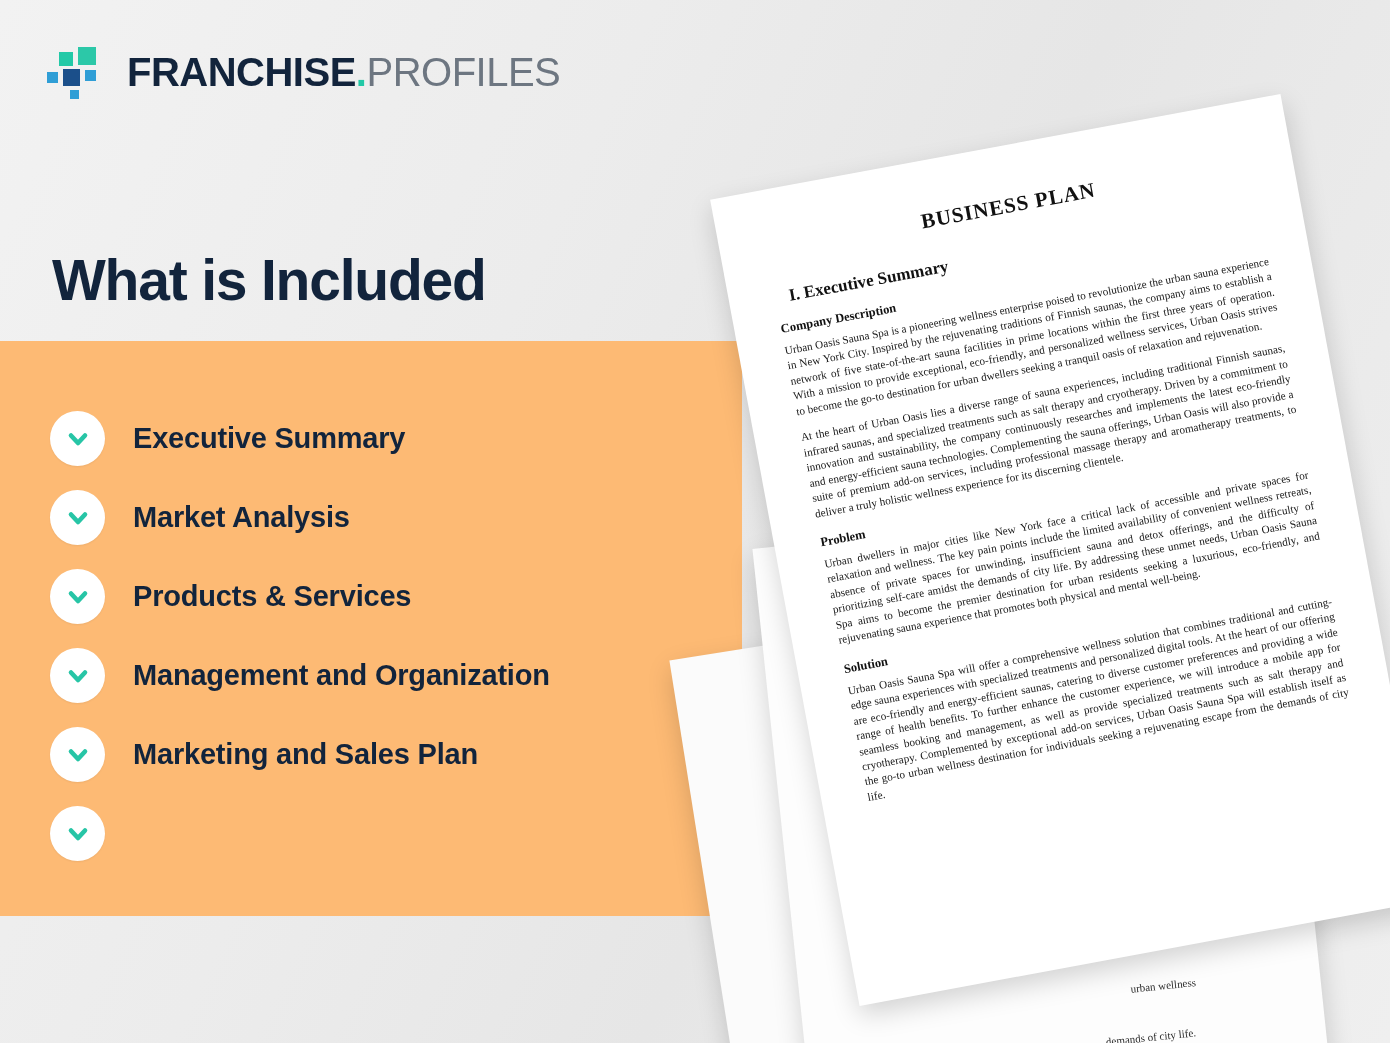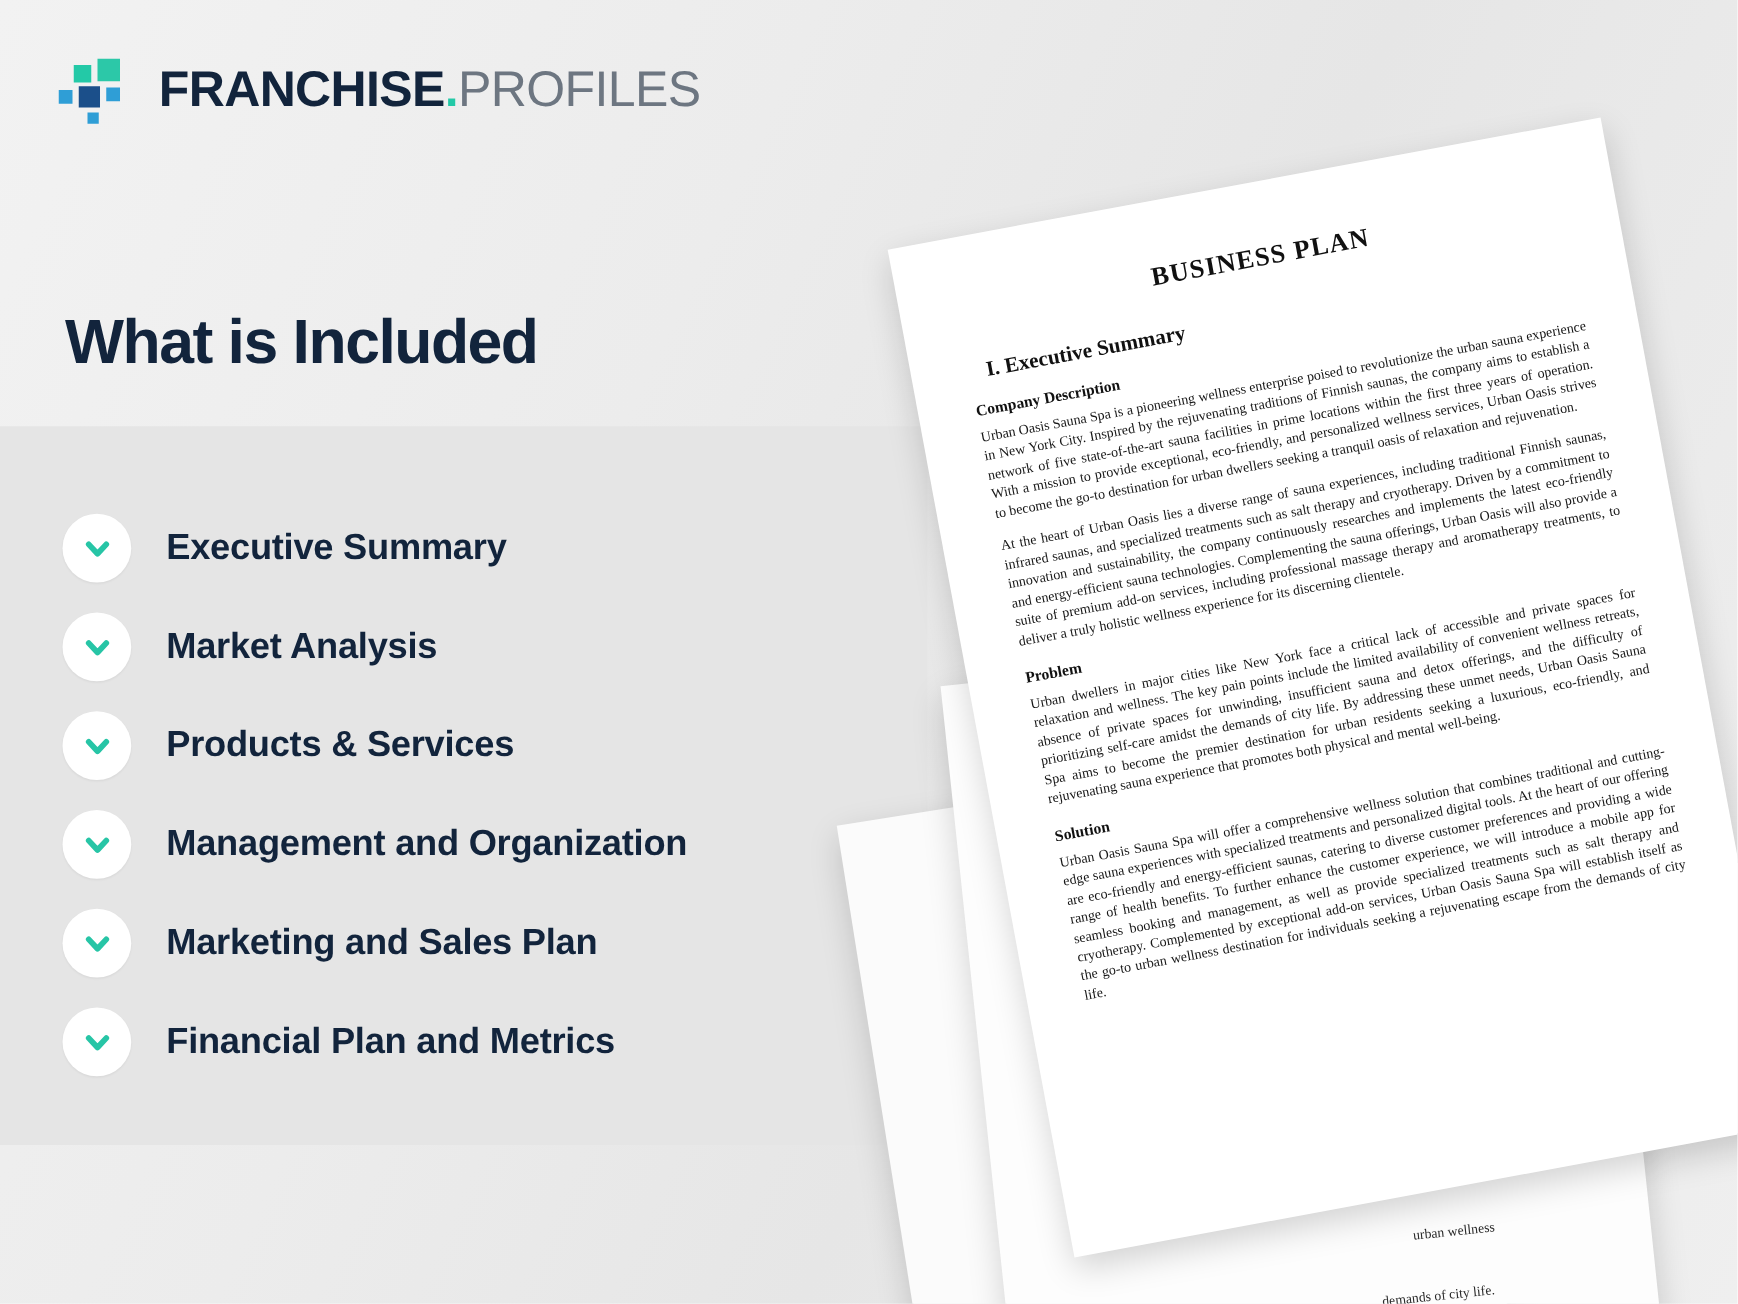--- a/index.html
+++ b/index.html
@@ -42,33 +42,33 @@
     line-height: 1;
   }
   #logo-text .bold { font-weight: 700; color: #12243c; }
   #logo-text .dot { font-weight: 700; color: #23c9a7; }
   #logo-text .light { font-weight: 400; color: #6d7681; }
 
   
   #page-title {
     position: absolute;
     left: 52px; top: 213px;
-    font-size: 50px;
+    font-size: 57px;
     font-weight: 700;
     color: #12243c;
     letter-spacing: -1.2px;
     line-height: 1.05;
   }
 
   
   #feature-band {
     position: absolute;
     left: 0; top: 341px;
     width: 742px; height: 575px;
-    background: #e5e5e5;
+    background: #fdba74;
   }
 
   #feature-list {
     position: absolute;
     left: 50px; top: 58px;
     width: 660px;
   }
   .feature-item {
     display: flex;
     align-items: center;
@@ -235,21 +235,20 @@
       </span>
       <span class="feature-label">Marketing and Sales Plan</span>
     </div>
 
     <div class="feature-item">
       <span class="chev-circle">
         <svg width="28" height="28" viewBox="0 0 28 28">
             <path d="M7 10.5 L14 18 L21 10.5" fill="none" stroke="#27c5a6" stroke-width="4.6" stroke-linecap="round" stroke-linejoin="round"></path>
           </svg>
       </span>
-      <span class="feature-label">Financial Plan and Metrics</span>
     </div>
 
   </div>
 </div>
 
 <div id="doc-stack">
 
   <div class="paper" id="paper-back">
     <div id="back-snip">A
 de</div>

